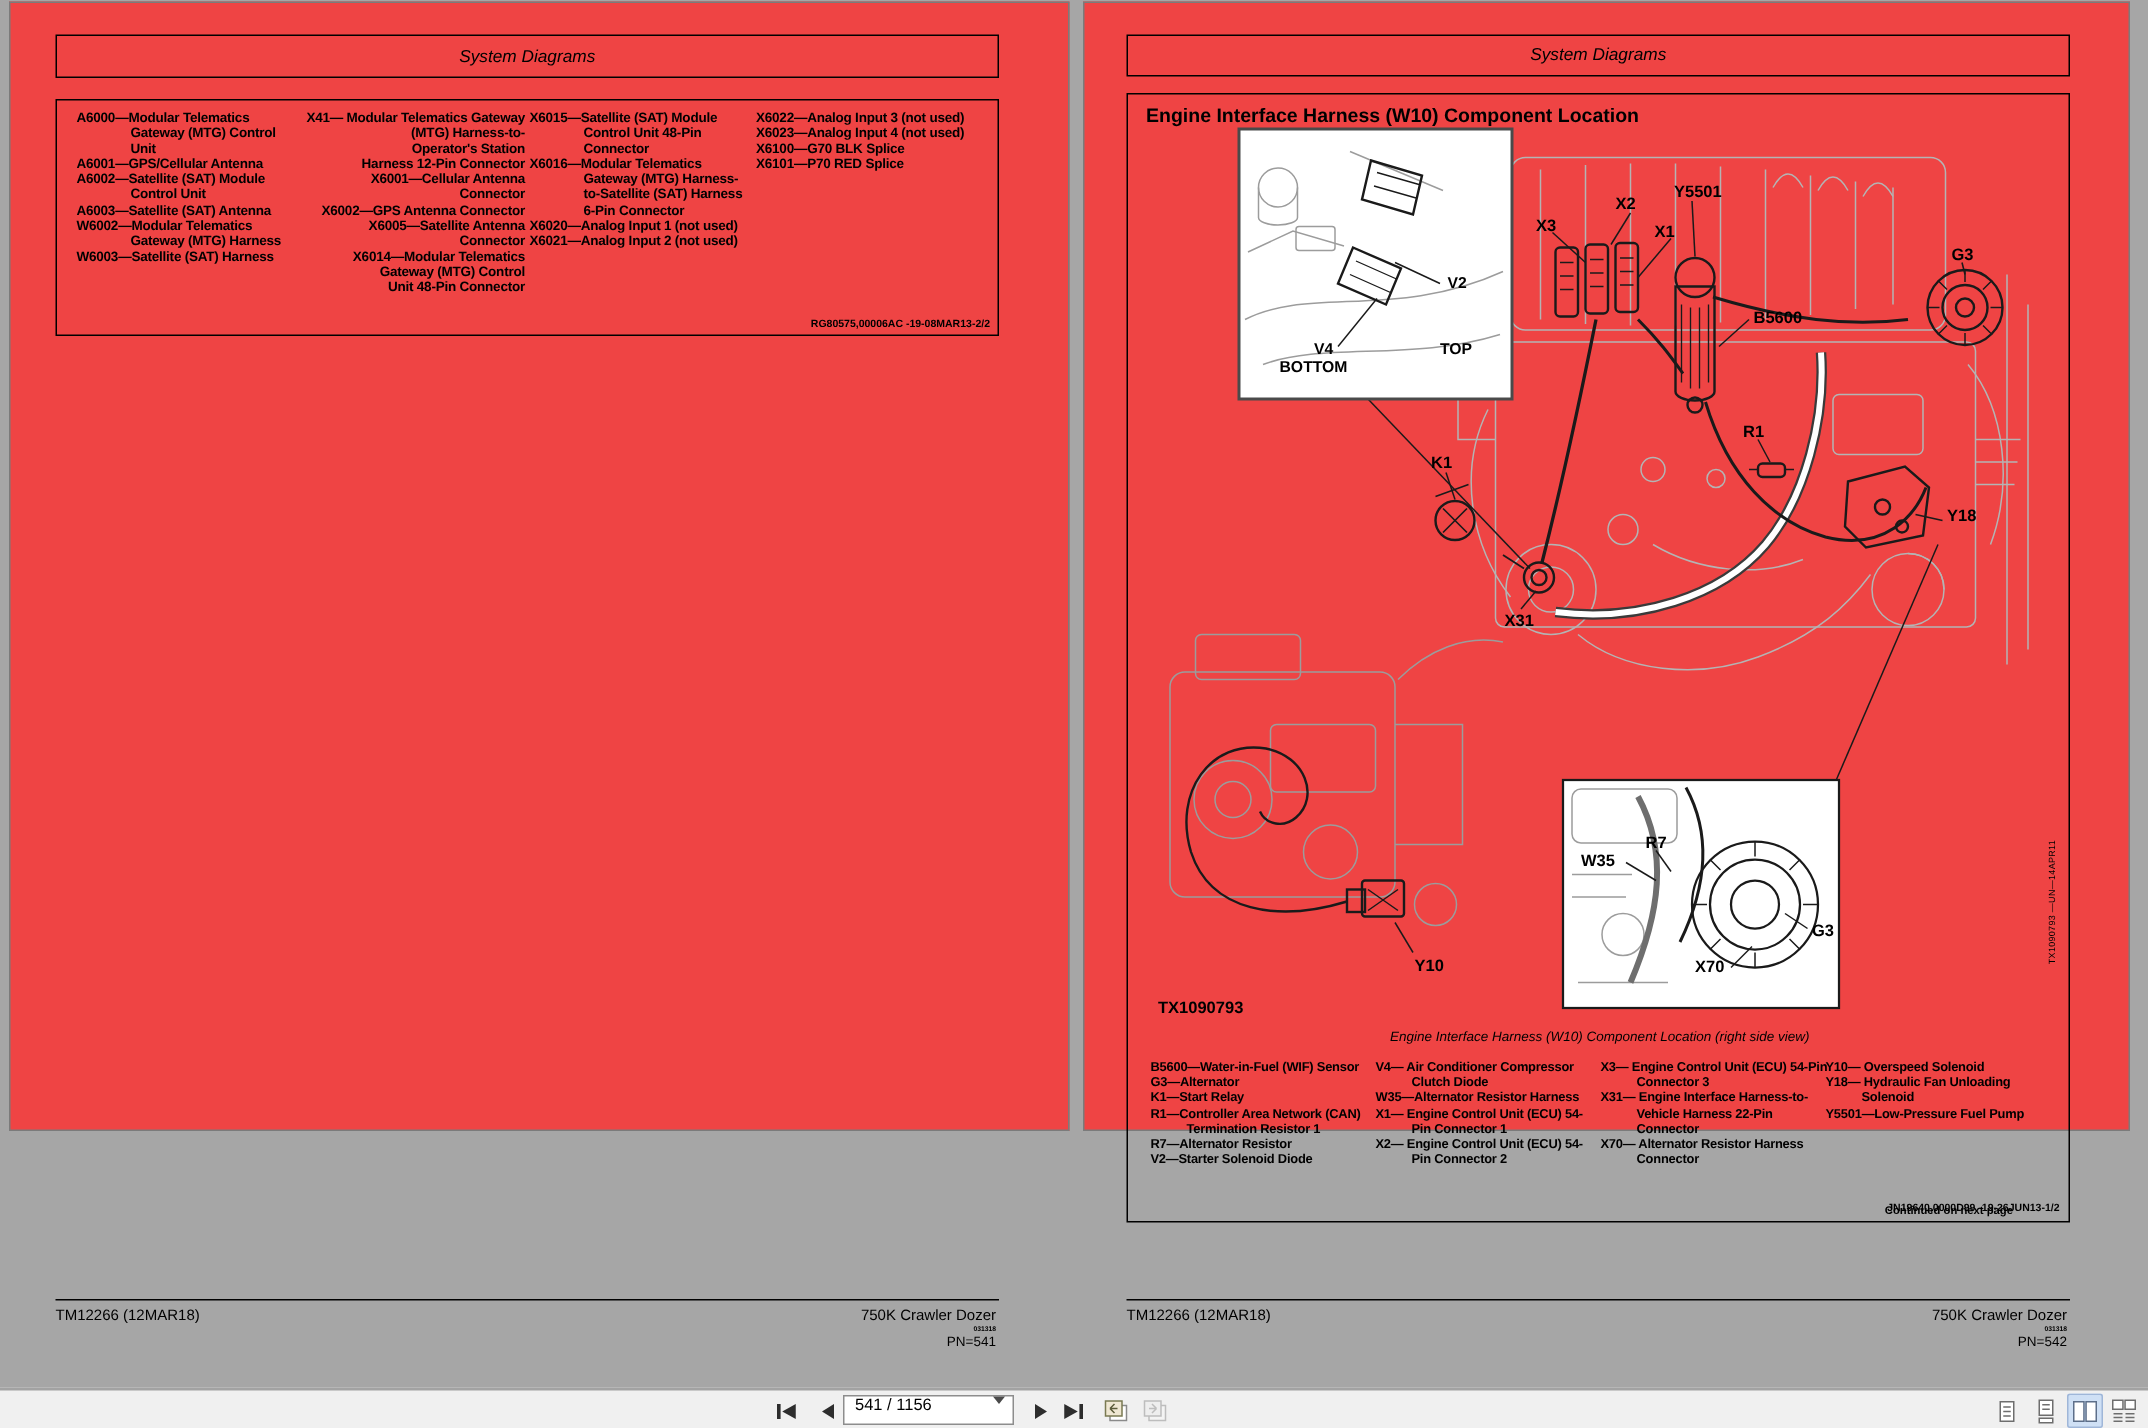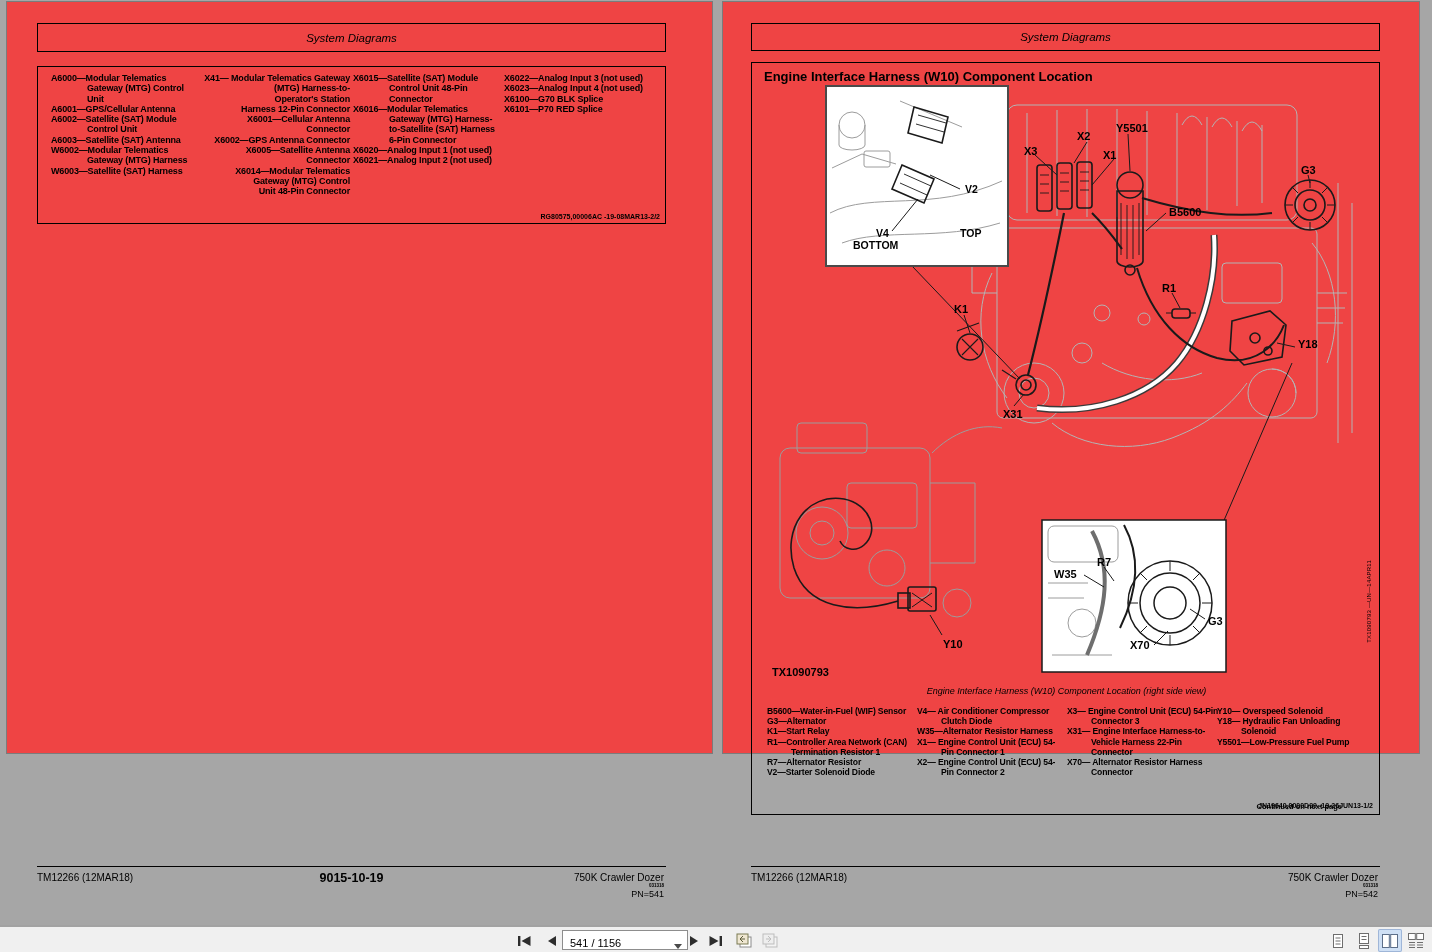--- a/index.html
+++ b/index.html
@@ -37,22 +37,22 @@
   .dlabel.sm{font-size:10.5px;}
   .figid{position:absolute;font-weight:bold;font-size:11px;color:#000;}
   .caption{position:absolute;left:0;width:629px;text-align:center;font-style:italic;font-size:9px;color:#000;}
   .sidestamp{position:absolute;right:7px;top:497px;writing-mode:vertical-rl;transform:rotate(180deg);
     font-size:6px;color:#000;letter-spacing:0.2px;}
   .continued{position:absolute;left:0;width:460px;text-align:right;font-weight:bold;font-size:7.5px;color:#000;}
 
   #toolbar{position:absolute;left:0;bottom:0;width:1432px;height:27px;background:#f0f0f0;
     border-top:2px solid #a2a2a2;box-sizing:border-box;}
   .tbtn{position:absolute;top:3px;width:24px;height:21px;display:flex;align-items:center;justify-content:center;cursor:default;}
-  #page-combo{position:absolute;left:562px;top:3px;width:126px;height:20px;background:#fff;
-    border:1px solid #8d8d8d;box-sizing:border-box;display:flex;align-items:flex-end;}
+  #page-combo{position:absolute;left:562px;top:3px;width:114px;height:20px;background:#fff;
+    border:1px solid #8d8d8d;box-sizing:border-box;display:flex;align-items:flex-start;}
   #page-combo .pctext{font-size:11px;color:#000;padding-left:7px;flex:1;}
   #page-combo .caret{width:0;height:0;border-left:4px solid transparent;border-right:4px solid transparent;
     border-top:5px solid #4a4a4a;margin-right:5px;}
   .vicon{position:absolute;top:2px;width:24px;height:23px;display:flex;align-items:center;justify-content:center;border-radius:2px;}
   .vicon.active{background:#cfe0f5;box-shadow:inset 0 0 0 1px #9fb6d8;}
 </style>
 </head>
 <body>
 
 <div class="page" id="page-left">
@@ -86,21 +86,20 @@
       <div class="lgentry">X6022—Analog Input 3 (not used)</div>
       <div class="lgentry">X6023—Analog Input 4 (not used)</div>
       <div class="lgentry">X6100—G70 BLK Splice</div>
       <div class="lgentry">X6101—P70 RED Splice</div>
     </div>
     <div class="reftag" style="right:5px;bottom:3px;">RG80575,00006AC -19-08MAR13-2/2</div>
   </div>
 
   <div class="footline" style="top:864px;"></div>
   <div class="foot-manual" style="left:30px;top:870px;">TM12266 (12MAR18)</div>
-  <div class="foot-code" style="left:30px;top:869px;width:629px;">9015-10-19</div>
   <div class="foot-model" style="right:48px;top:870px;width:200px;">750K Crawler Dozer</div>
   <div class="foot-stamp" style="right:48px;top:881px;width:200px;">031318</div>
   <div class="foot-pn" style="right:48px;top:887px;width:200px;">PN=541</div>
 </div>
 
 <div class="page" id="page-right">
   <div class="hdrbox" style="left:28px;top:21px;width:629px;height:28px;">
     <span>System Diagrams</span>
   </div>
 

